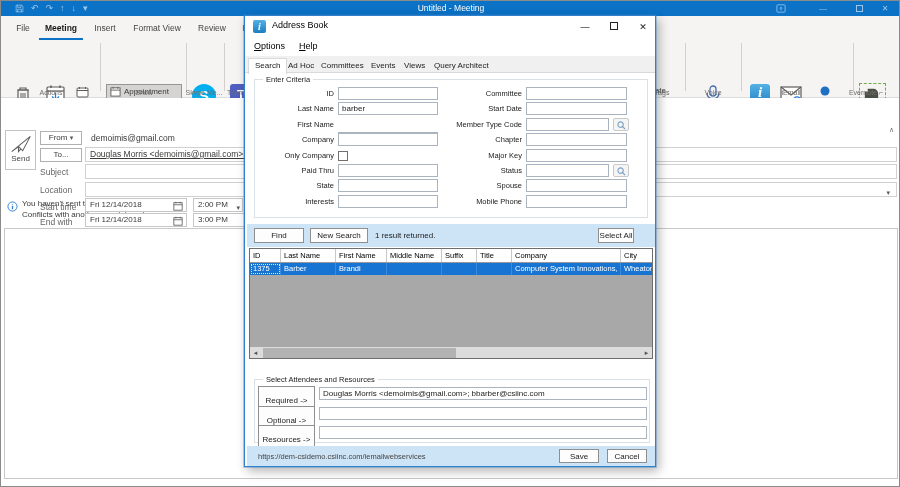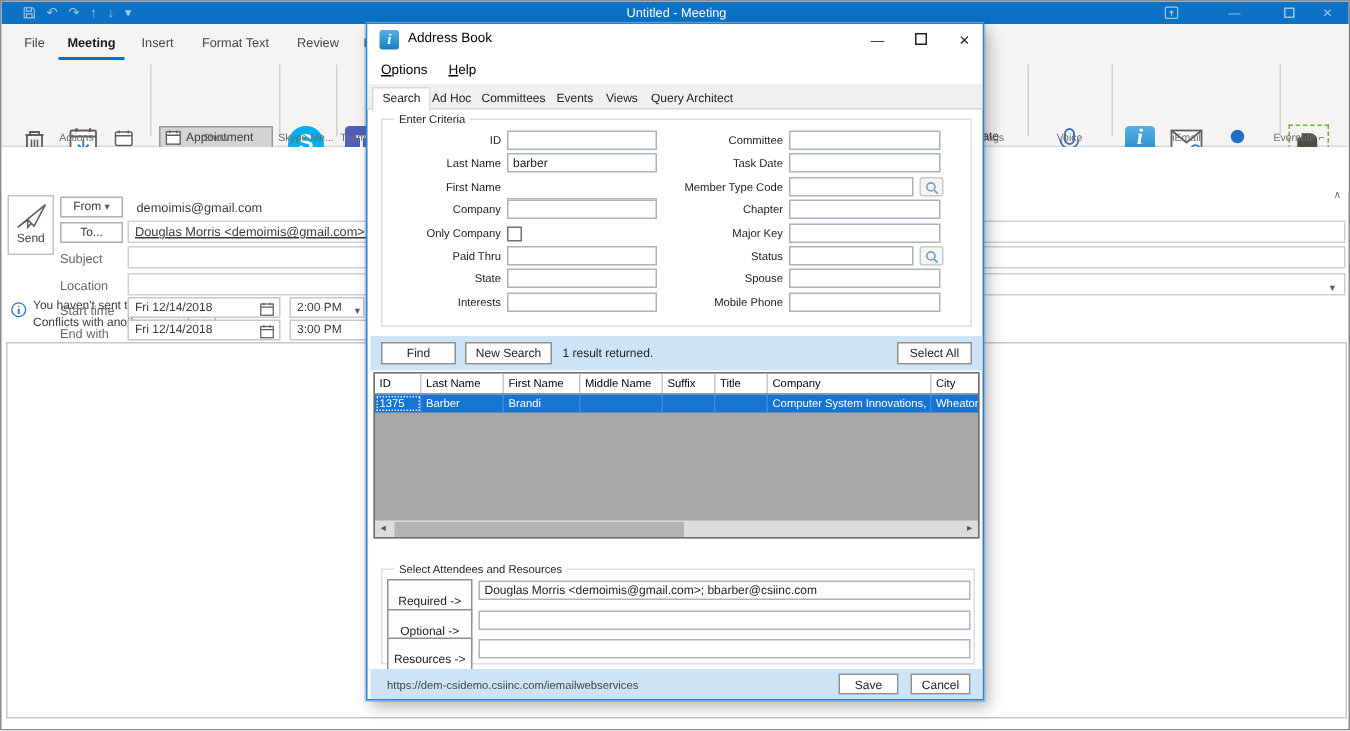--- a/index.html
+++ b/index.html
@@ -108,21 +108,21 @@
     </span>
     <span class="wctl" style="left:814px;">—</span>
     <span class="wctl" style="left:850px;"><span class="maxbox"></span></span>
     <span class="wctl" style="left:876px;">✕</span>
   </div>
 
   <div class="rtabs">
     <span class="rtab" style="left:8px;width:28px;">File</span>
     <span class="rtab sel" style="left:38px;width:44px;">Meeting</span>
     <span class="rtab" style="left:88px;width:32px;">Insert</span>
-    <span class="rtab" style="left:126px;width:60px;">Format Text</span>
+    <span class="rtab" style="left:126px;width:60px;">Format View</span>
     <span class="rtab" style="left:192px;width:38px;">Review</span>
     <span class="rtab" style="left:236px;width:28px;">Help</span>
   </div>
 
   <div class="ribbon">
 
     <span class="abs" style="left:13px;top:45px;">
       <svg width="18" height="21" viewBox="0 0 18 21">
           <path d="M3 5 H15 M6 5 V3 H12 V5" fill="none" stroke="#5f5d5b" stroke-width="1.2"></path>
           <rect x="4" y="5" width="10" height="13" rx="1" fill="none" stroke="#5f5d5b" stroke-width="1.2"></rect>
@@ -335,21 +335,21 @@
     <span class="checkbox" style="left:93px;top:135px;"></span>
     <span class="clabel" style="left:12px;top:148px;width:77px;">Paid Thru</span>
     <input class="cfield" style="left: 93px; top: 148px; width: 100px;" value="">
     <span class="clabel" style="left:12px;top:163px;width:77px;">State</span>
     <input class="cfield" style="left: 93px; top: 163px; width: 100px;" value="">
     <span class="clabel" style="left:12px;top:179px;width:77px;">Interests</span>
     <input class="cfield" style="left: 93px; top: 179px; width: 100px;" value="">
 
     <span class="clabel" style="left:204px;top:71px;width:73px;">Committee</span>
     <input class="cfield" style="left: 281px; top: 71px; width: 101px;" value="">
-    <span class="clabel" style="left:204px;top:86px;width:73px;">Task Date</span>
+    <span class="clabel" style="left:204px;top:86px;width:73px;">Start Date</span>
     <input class="cfield" style="left: 281px; top: 86px; width: 101px;" value="">
     <span class="clabel" style="left:204px;top:102px;width:73px;">Member Type Code</span>
     <input class="cfield" style="left: 281px; top: 102px; width: 83px;" value="">
     <span class="lookupbtn" style="left:368px;top:102px;">
         <svg width="9" height="9" viewBox="0 0 10 10" style="margin:1.5px auto 0;">
           <circle cx="4" cy="4" r="3" fill="none" stroke="#7aa0c4" stroke-width="1.2"></circle>
           <path d="M6.2 6.2 L9 9" stroke="#7aa0c4" stroke-width="1.4"></path>
         </svg>
       </span>
     <span class="clabel" style="left:204px;top:117px;width:73px;">Chapter</span>
@@ -366,21 +366,21 @@
       </span>
     <span class="clabel" style="left:204px;top:163px;width:73px;">Spouse</span>
     <input class="cfield" style="left: 281px; top: 163px; width: 101px;" value="">
     <span class="clabel" style="left:204px;top:179px;width:73px;">Mobile Phone</span>
     <input class="cfield" style="left: 281px; top: 179px; width: 101px;" value="">
 
     <div class="bluestrip" style="left:2px;top:208px;width:408px;height:23px;"></div>
     <button class="btn" style="left:9px;top:212px;width:50px;height:15px;">Find</button>
     <button class="btn" style="left:65px;top:212px;width:58px;height:15px;">New Search</button>
     <span class="abs" style="left:130px;top:215px;font-size:8px;color:#222;">1 result returned.</span>
-    <button class="btn" style="left:353px;top:212px;width:50px;height:15px;">Select All</button>
+    <button class="btn" style="left:353px;top:212px;width:36px;height:15px;">Select All</button>
 
     <div class="rtable">
       <div class="thead">
         <span class="th" style="width:31px;">ID</span>
         <span class="th" style="width:55px;">Last Name</span>
         <span class="th" style="width:51px;">First Name</span>
         <span class="th" style="width:55px;">Middle Name</span>
         <span class="th" style="width:35px;">Suffix</span>
         <span class="th" style="width:35px;">Title</span>
         <span class="th" style="width:109px;">Company</span>

